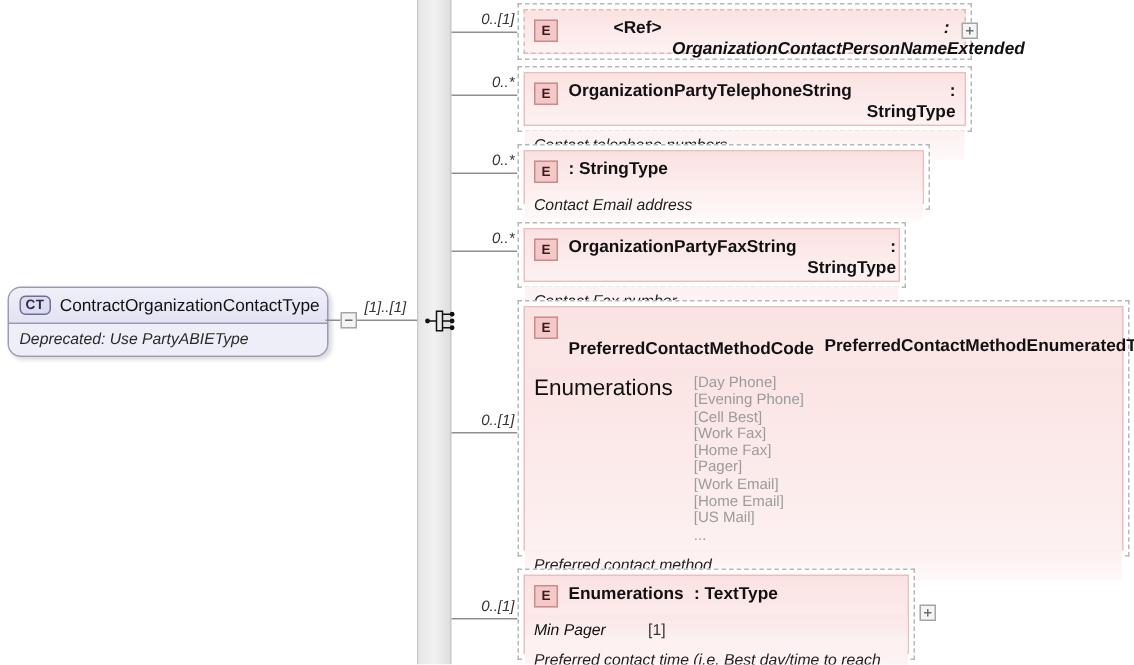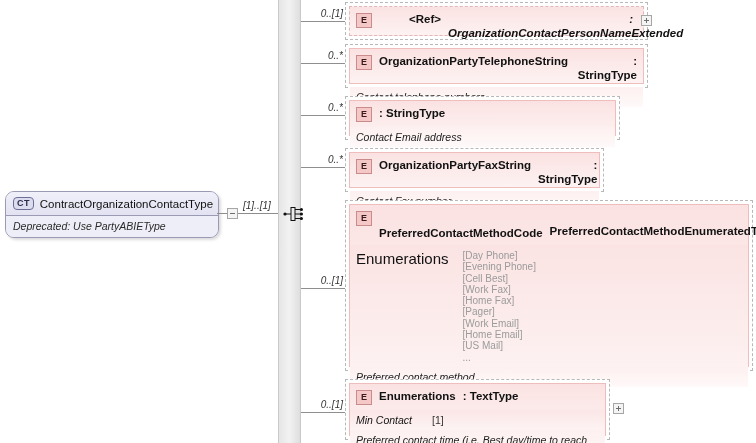--- a/index.html
+++ b/index.html
@@ -371,20 +371,20 @@
 
 <div class="node" style="left:345px; top:379px; width:265px; height:61px;">
   <div class="node-inner">
     <div class="n-head">
       <span class="e-badge">E</span>
       <span class="n-title">Enumerations</span>
       <span class="n-title">: TextType</span>
     </div>
     <div class="divider"></div>
     <div class="facet-row">
-      <span class="facet-label">Min Contact</span>
+      <span class="facet-label">Min Pager</span>
       <span class="facet-val">[1]</span>
     </div>
     <div class="divider"></div>
     <div class="n-doc">Preferred contact time (i.e. Best day/time to reach the contact).</div>
   </div>
 </div>
 <div class="plus" style="left:613px; top:403px;"></div>
 
 </body></html>

